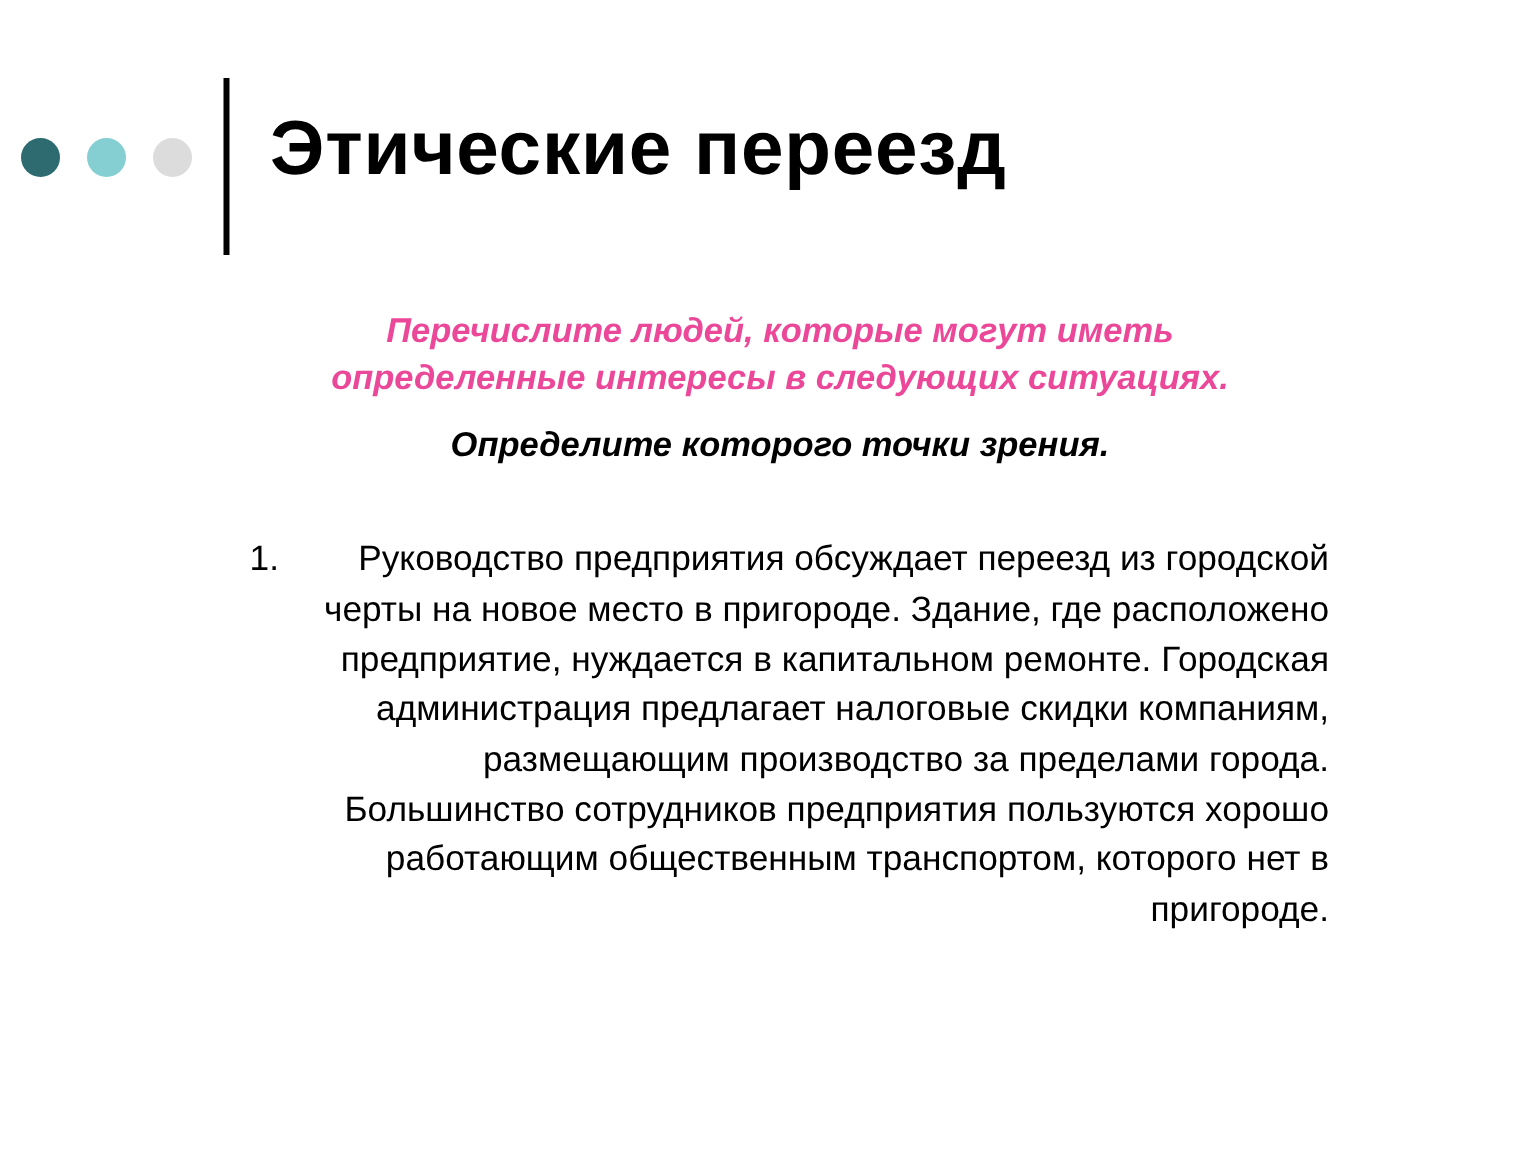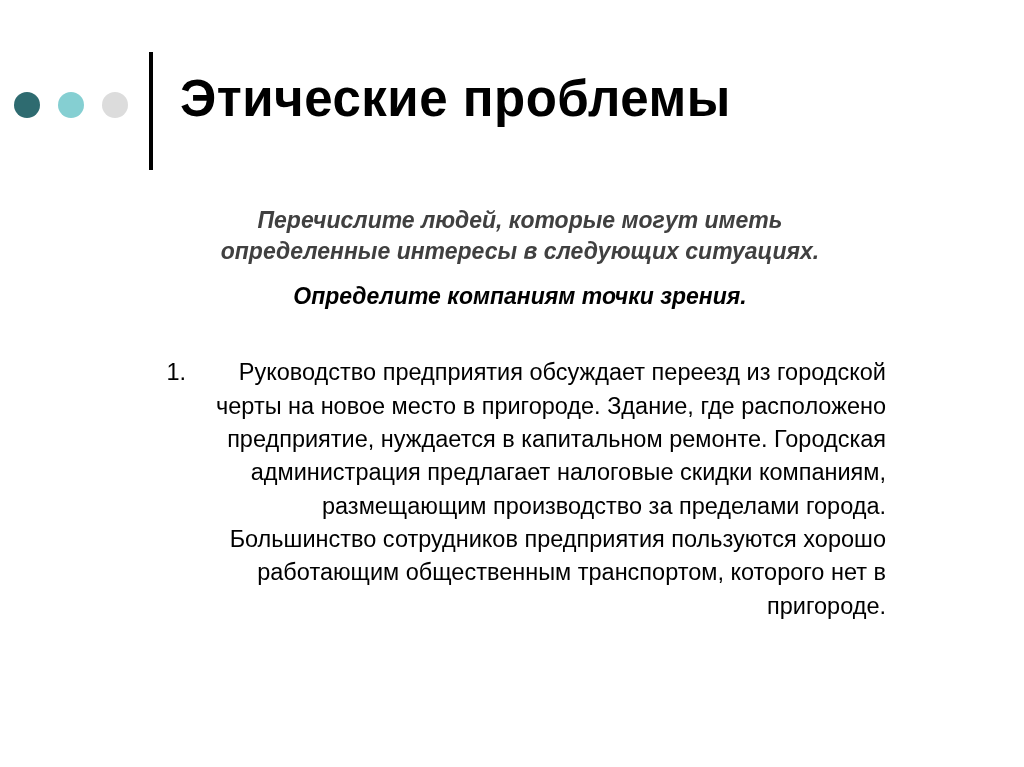--- a/index.html
+++ b/index.html
@@ -69,21 +69,21 @@
     left: 150px;
     top: 205px;
     width: 740px;
   }
   .lead {
     text-align: center;
     font-size: 23px;
     font-weight: bold;
     font-style: italic;
     line-height: 1.35;
-    color: #404040;
+    color: #ec4899;
     margin: 0 auto;
     width: 690px;
   }
   .lead2 {
     text-align: center;
     font-size: 23px;
     font-weight: bold;
     font-style: italic;
     line-height: 1.35;
     color: #000000;
@@ -119,26 +119,26 @@
 
 <div class="slide">
 
   <div class="title-row">
     <div class="dots">
       <span class="dot d1"></span>
       <span class="dot d2"></span>
       <span class="dot d3"></span>
     </div>
     <div class="title-bar"></div>
-    <div class="slide-title">Этические проблемы</div>
+    <div class="slide-title">Этические переезд</div>
   </div>
 
   <div class="body-block">
     <p class="lead">Перечислите людей, которые могут иметь определенные интересы в следующих ситуациях.</p>
-    <p class="lead2">Определите компаниям точки зрения.</p>
+    <p class="lead2">Определите которого точки зрения.</p>
 
     <ul class="item-list">
       <li class="item">
         <span class="item-num">1.</span>
         <span class="item-text">Руководство предприятия обсуждает переезд из городской черты на новое место в пригороде. Здание, где расположено предприятие, нуждается в капитальном ремонте. Городская администрация предлагает налоговые скидки компаниям, размещающим производство за пределами города. Большинство сотрудников предприятия пользуются хорошо работающим общественным транспортом, которого нет в пригороде.</span>
       </li>
     </ul>
   </div>
 
 </div>

